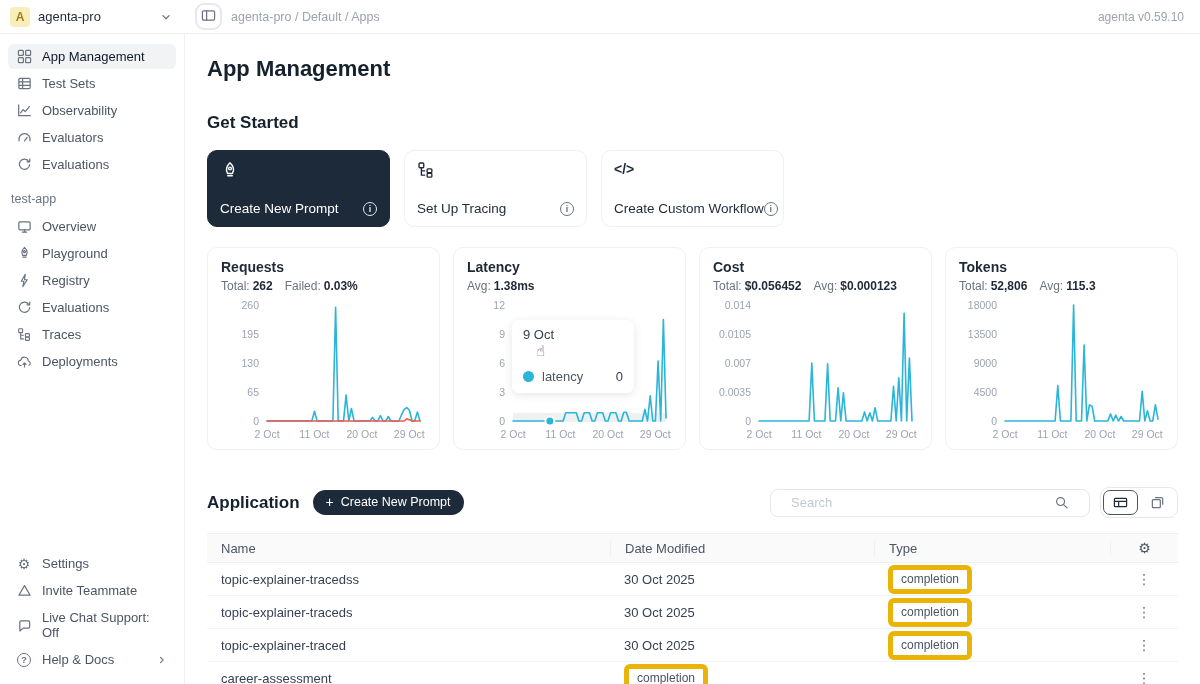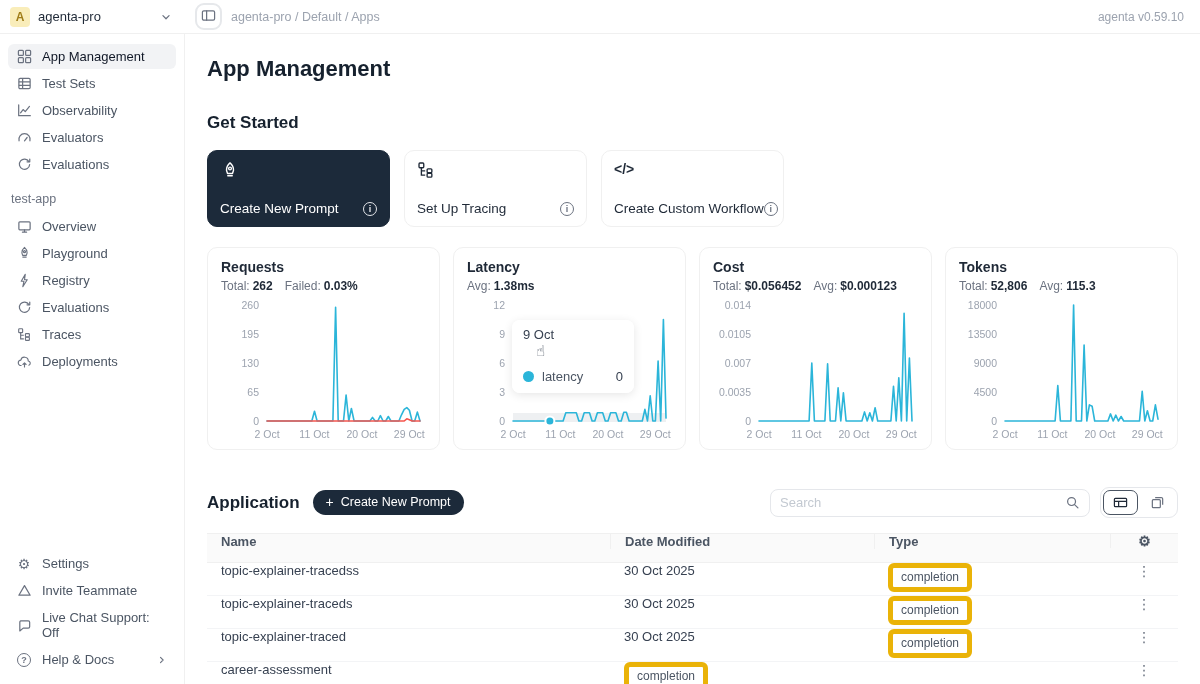--- a/index.html
+++ b/index.html
@@ -66,41 +66,41 @@
   .tt-val { margin-left:auto; color:#374151; }
 
   
   .app-row { display:flex; align-items:center; margin-top:37px; }
   .app-title { font-size:17px; font-weight:600; color:#16212e; }
   .create-btn { margin-left:13px; background:#1c2a3a; color:#fff; border:none; border-radius:15px;
     padding:5px 13px 6px; font-size:12.5px; display:flex; align-items:center; gap:7px; cursor:pointer;
     font-family:"Liberation Sans", sans-serif; }
   .plus { font-size:14px; line-height:1; }
   .search-wrap { margin-left:auto; width:320px; height:28px; border:1px solid #e5e7eb; border-radius:8px;
-    display:flex; align-items:center; padding:0 9px; background:#fff; }
+    display:flex; align-items:center; padding:0 20px; background:#fff; }
   .search-input { border:none; outline:none; flex:1; font-size:13px; color:#374151; background:transparent;
     font-family:"Liberation Sans", sans-serif; }
   .search-input::placeholder { color:#c3c9d1; }
   .search-ic { color:#6b7280; display:flex; cursor:pointer; }
   .seg { margin-left:10px; border:1px solid #e5e7eb; border-radius:9px; display:flex; padding:2px; gap:2px; }
   .seg-btn { width:35px; height:25px; display:flex; align-items:center; justify-content:center;
     border-radius:7px; color:#6b7280; border:1.5px solid transparent; cursor:pointer; background:#fff; }
   .seg-btn.active { border-color:#4b5563; color:#1f2937; }
 
   
   .table { margin-top:15px; }
-  .thead { display:flex; align-items:flex-start; background:#fafafa; border-top:1px solid #f0f0f0;
-    border-bottom:1px solid #f0f0f0; height:30px; font-size:13px; color:#4b5563; font-weight:700; }
+  .thead { display:flex; align-items:center; background:#fafafa; border-top:1px solid #f0f0f0;
+    border-bottom:1px solid #f0f0f0; height:30px; font-size:13px; color:#4b5563; font-weight:400; }
   .th { display:flex; align-items:center; padding:0 14px; }
   .sep { border-left:1px solid #f0f0f0; }
   .col-name { width:403px; flex:0 0 403px; }
   .col-date { width:264px; flex:0 0 264px; }
   .col-type { flex:1; }
   .col-actions { width:68px; flex:0 0 68px; justify-content:center; }
-  .trow { display:flex; align-items:flex-start; height:33px; border-bottom:1px solid #f3f4f6;
+  .trow { display:flex; align-items:center; height:33px; border-bottom:1px solid #f3f4f6;
     font-size:13px; color:#374151; cursor:pointer; }
   .td { padding:0 14px; display:flex; align-items:center; }
   .badge { display:inline-block; border:5px solid #eab308; border-radius:6px; padding:2px 8px 3px;
     font-size:12px; color:#4b5563; background:#fff; }
   .dots { color:#6b7280; font-size:14px; text-align:center; cursor:pointer; letter-spacing:0; }
 </style>
 </head>
 <body>
 
 <div class="topbar">

